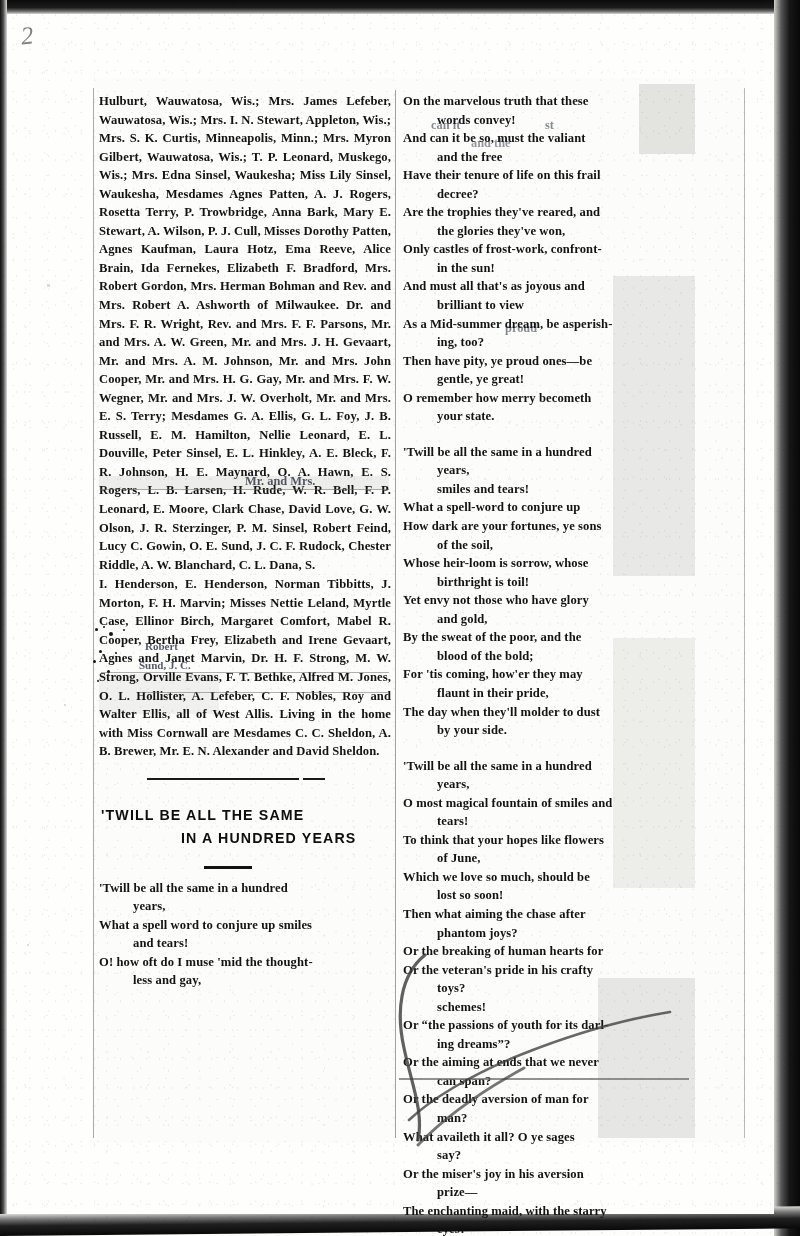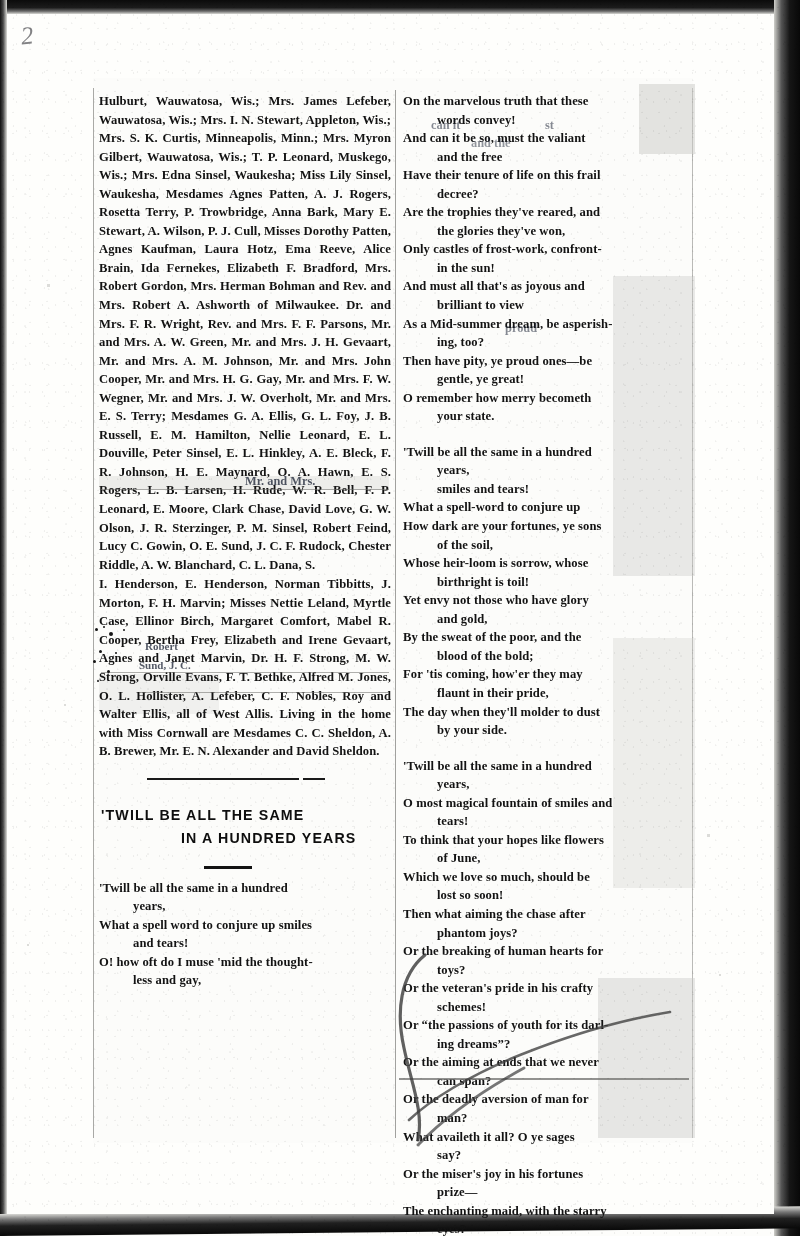--- a/index.html
+++ b/index.html
@@ -65,21 +65,21 @@
     transform: rotate(-6deg);
     font-style: italic;
     opacity: .85;
   }
 
   
   .clipping {
     position: absolute;
     left: 93px;
     top: 78px;
-    width: 600px;
+    width: 652px;
     height: 1065px;
     background: #fcfcfa;
   }
   .clip-rule-left {
     position: absolute;
     left: 0; top: 10px;
     width: 1px; height: 1050px;
     background: #8d8d8a;
     opacity: .75;
   }
@@ -323,32 +323,32 @@
           <p class="poem-line indent">years,</p>
           <p class="poem-line full">O most magical fountain of smiles and</p>
           <p class="poem-line indent">tears!</p>
           <p class="poem-line full">To think that your hopes like flowers</p>
           <p class="poem-line indent">of June,</p>
           <p class="poem-line full">Which we love so much, should be</p>
           <p class="poem-line indent">lost so soon!</p>
           <p class="poem-line full">Then what aiming the chase after</p>
           <p class="poem-line indent">phantom joys?</p>
           <p class="poem-line full">Or the breaking of human hearts for</p>
+          <p class="poem-line full">Or the veteran's pride in his crafty</p>
           <p class="poem-line indent">toys?</p>
-          <p class="poem-line full">Or the veteran's pride in his crafty</p>
           <p class="poem-line indent">schemes!</p>
           <p class="poem-line full">Or “the passions of youth for its darl-</p>
           <p class="poem-line indent">ing dreams”?</p>
           <p class="poem-line full">Or the aiming at ends that we never</p>
           <p class="poem-line indent">can span?</p>
           <p class="poem-line full">Or the deadly aversion of man for</p>
           <p class="poem-line indent">man?</p>
           <p class="poem-line full">What availeth it all?  O ye sages</p>
           <p class="poem-line indent">say?</p>
-          <p class="poem-line full">Or the miser's joy in his fortunes</p>
+          <p class="poem-line full">Or the miser's joy in his aversion</p>
           <p class="poem-line indent">prize—</p>
           <p class="poem-line full">The enchanting maid, with the starry</p>
           <p class="poem-line indent">eyes?</p>
         </div>
     </div>
 
     <span class="ghost" style="left:152px; top:396px;">Mr. and Mrs.</span>
     <span class="ghost" style="left:52px;  top:562px; font-size:11px;">Robert</span>
     <span class="ghost" style="left:46px;  top:581px; font-size:11px;">Sund, J. C.</span>
     <span class="ghost" style="left:338px; top:40px;  opacity:.5;">can it</span>

